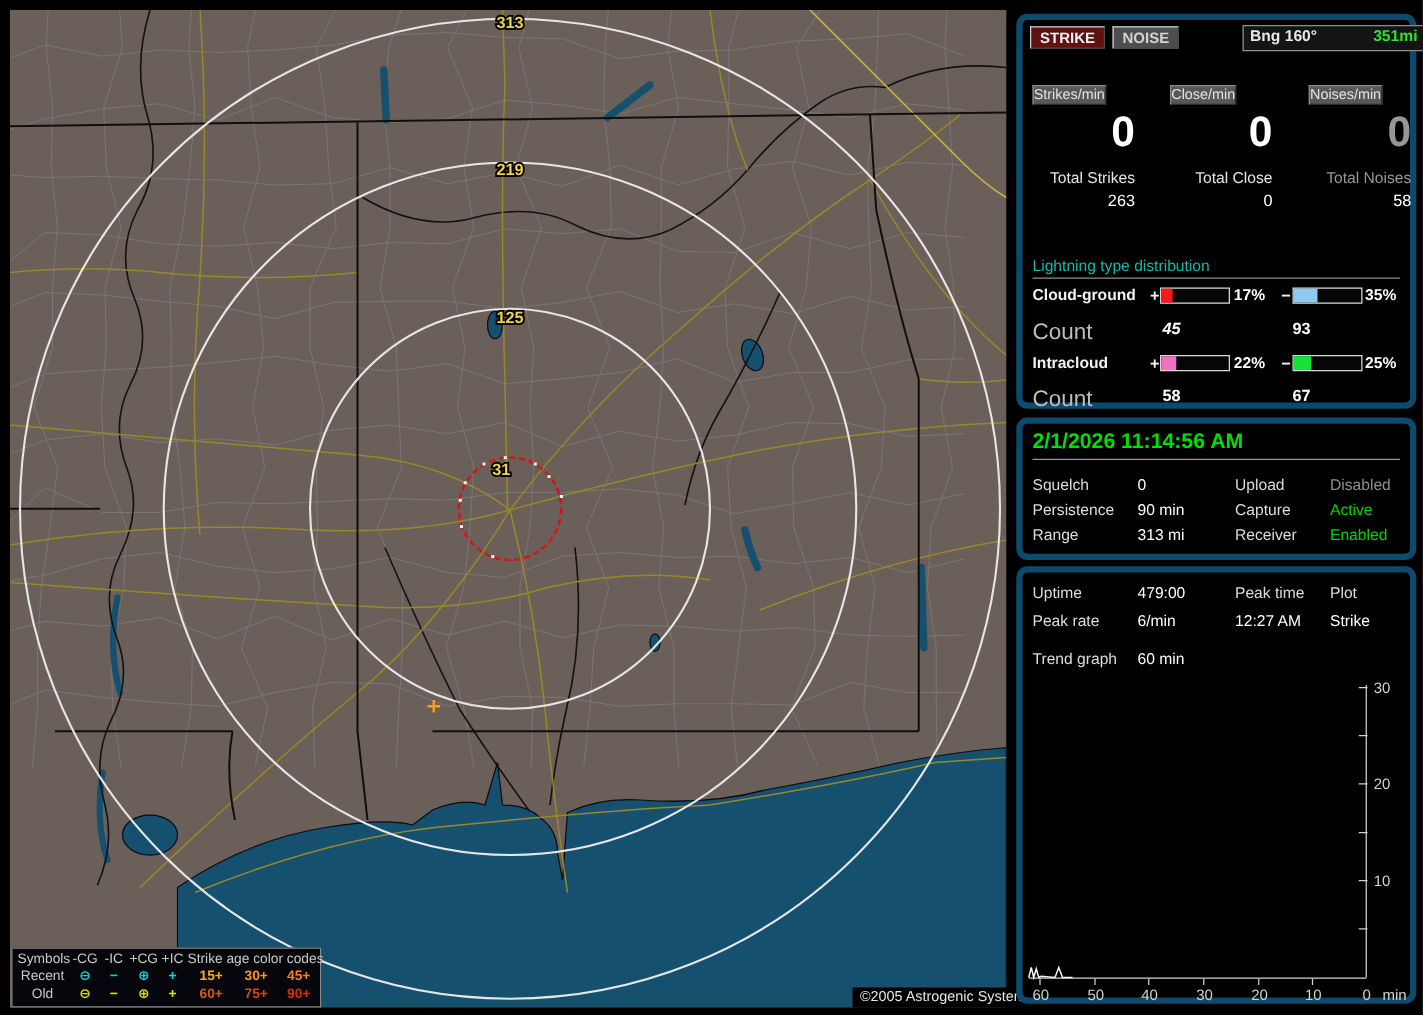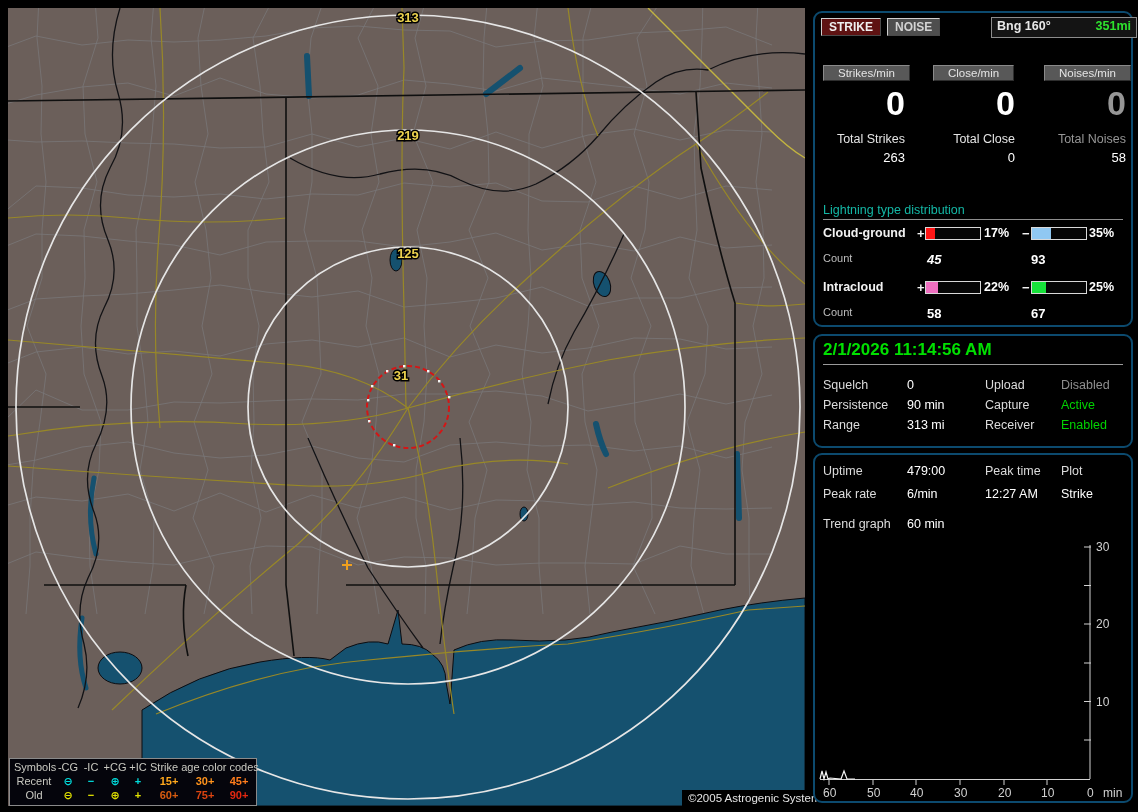--- a/index.html
+++ b/index.html
@@ -17,47 +17,47 @@
   .l-c0{left:46px;width:24px;} .l-c1{left:70px;width:22px;}
   .l-c2{left:92px;width:26px;} .l-c3{left:118px;width:20px;}
   .l-a0{left:142px;width:34px;} .l-a1{left:178px;width:34px;} .l-a2{left:214px;width:30px;}
   .l-age-title{left:140px;width:104px;}
   .recent-sym{color:#00dcdc;font-weight:bold;}
   .old-sym{color:#e0e000;font-weight:bold;}
   .copyright{position:absolute;left:682px;top:790px;background:#000;color:#e5e5e5;
              font-size:11.5px;padding:2px 6px;white-space:nowrap;}
   
   .panel{position:absolute;left:813px;width:320px;background:#000;
-         border:2px solid #0c4a6e;border-radius:9px;box-sizing:border-box;}
+         border:5px solid #0c4a6e;border-radius:9px;box-sizing:border-box;}
   #panel-top{top:11px;height:316px;}
   #panel-status{top:334px;height:114px;}
   #panel-stats{top:453px;height:350px;}
   .abs{position:absolute;white-space:nowrap;}
   .btn{font-weight:bold;font-size:12px;padding:1px 7px;border:1px solid #cfcfcf;
        border-bottom-color:#4a4a4a;border-right-color:#4a4a4a;cursor:pointer;}
   #btn-strike{left:6px;top:5px;background:#5e1212;color:#efefef;}
   #btn-noise{left:72px;top:5px;background:#4e4e4e;color:#d3d3d3;}
   .bng{left:176px;top:4px;width:134px;height:17px;background:#141414;
        border:1px solid #8d8d8d;font-weight:bold;font-size:12.5px;padding:1px 5px;
        display:flex;justify-content:space-between;}
   .bng .dist{color:#2ee22e;}
-  .plate{background:#585858;color:#e4e4e4;font-size:11.5px;padding:1px 14px;
+  .plate{background:#585858;color:#e4e4e4;font-size:11.5px;padding:1px 0;
          border:1px solid #8a8a8a;border-bottom-color:#2e2e2e;border-right-color:#2e2e2e;}
   .bigzero{font-size:34px;font-weight:bold;line-height:34px;color:#fff;text-align:right;}
   .dim{color:#969696!important;}
   .tot-label{font-size:12.5px;color:#e4e4e4;text-align:right;}
   .tot-value{font-size:13px;color:#fff;text-align:right;font-weight:normal;}
   .dist-title{font-size:12.5px;color:#14b8a6;}
   .dist-rule{position:absolute;border-top:1px solid #8e8e8e;height:0;}
   .dname{font-weight:bold;font-size:12.5px;color:#f2f2f2;}
   .sign{font-weight:bold;font-size:13px;color:#f2f2f2;}
   .bar{position:absolute;width:54px;height:11px;background:#060606;border:1px solid #d9d9d9;}
   .bar-fill{height:100%;}
   .pct{font-weight:bold;font-size:12.5px;color:#fff;}
-  .cnt-label{font-size:11px;color:#bdbdbd;}
+  .cnt-label{font-size:18px;color:#bdbdbd;}
   .cnt-val{font-weight:bold;font-size:13px;color:#fff;}
   .dt{font-size:17px;font-weight:bold;color:#00e000;}
   .hr{position:absolute;left:8px;right:8px;border-top:1px solid #9a9a9a;height:0;}
   .srow-l{font-size:12.5px;color:#dcdcdc;}
   .srow-v{font-size:12.5px;color:#fff;}
   .green{color:#00d400!important;}
   .gray{color:#8f8f8f!important;text-align:right;}
   .tick-label{font-size:12px;fill:#d2d2d2;font-family:"Liberation Sans",sans-serif;}
   .ring-label{font:bold 13px "Liberation Sans",sans-serif;fill:#ecd24e;stroke:#000;
               stroke-width:3px;paint-order:stroke;text-anchor:middle;}

